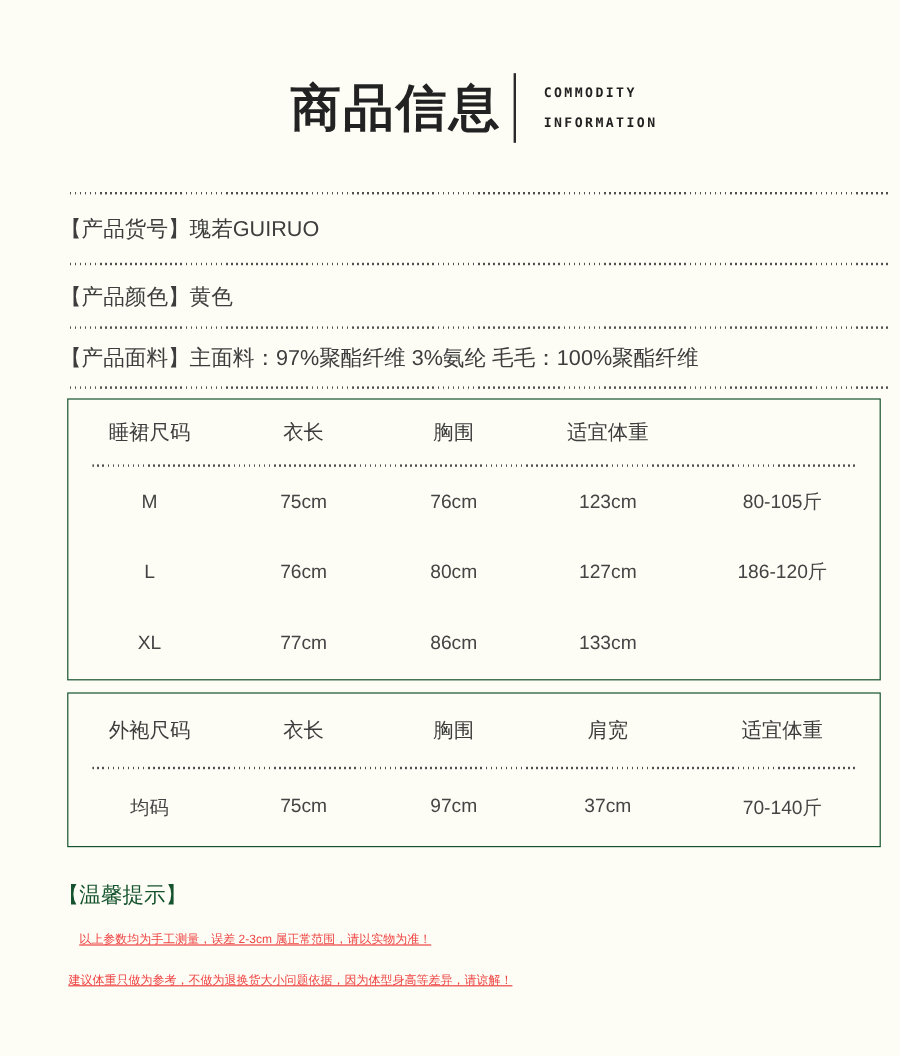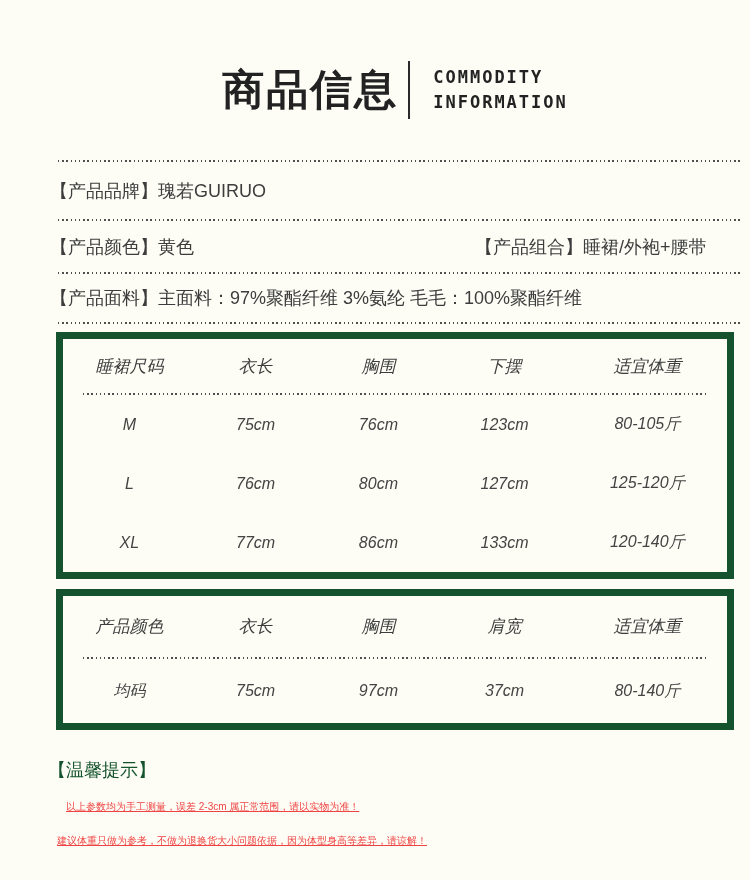--- a/index.html
+++ b/index.html
@@ -28,21 +28,21 @@
     color: #222222;
   }
   .v-divider {
     width: 2px;
     height: 58px;
     background: #2a2a2a;
     margin: 0 23px 0 10px;
   }
   .subtitle {
     font-family: "DejaVu Sans Mono", monospace;
-    font-size: 17px;
+    font-size: 11px;
     font-weight: 700;
     letter-spacing: 2px;
     color: #222222;
     line-height: 25px;
   }
 
   
   .dotted {
     height: 2px;
     background-image: repeating-linear-gradient(to right, #4f4f4f 0 1.4px, transparent 1.4px 4.2px);
@@ -53,23 +53,22 @@
   .info-row { position: relative; display: flex; align-items: center; font-size: 18px; color: #3d3d3d; }
   .row1 { height: 57px; }
   .row2 { height: 51px; }
   .row3 { height: 48px; }
   .info-left { margin-left: 30px; }
   .info-right { position: absolute; left: 455px; }
 
   
   .size-table {
     margin: 0 36px;
-    border: 7px solid #14532d;
+    border: 1px solid #14532d;
     background: transparent;
-    font-style: italic;
   }
   .spacer8 { height: 8px; }
   .spacer10 { height: 10px; }
   .t-head, .t-row {
     display: grid;
     grid-template-columns: 20% 18% 19% 19% 24%;
     align-items: center;
     text-align: center;
   }
   .t-head { font-size: 17px; color: #3d3d3d; }
@@ -98,95 +97,90 @@
     <div class="subtitle">
       <div>COMMODITY</div>
       <div>INFORMATION</div>
     </div>
   </div>
 
   <div class="dotted sep"></div>
 
   <div class="info-row row1">
     <div class="info-left">
-      <span>【产品品牌】</span><span>瑰若GUIRUO</span>
+      <span>【产品货号】</span><span>瑰若GUIRUO</span>
     </div>
   </div>
 
   <div class="dotted sep"></div>
 
   <div class="info-row row2">
     <div class="info-left">
       <span>【产品颜色】</span><span>黄色</span>
-    </div>
-    <div class="info-right">
-      <span>【产品组合】</span><span>睡裙/外袍+腰带</span>
     </div>
   </div>
 
   <div class="dotted sep"></div>
 
   <div class="info-row row3">
     <div class="info-left">
       <span>【产品面料】</span><span>主面料：97%聚酯纤维 3%氨纶 毛毛：100%聚酯纤维</span>
     </div>
   </div>
 
   <div class="dotted sep"></div>
   <div class="spacer8"></div>
 
   <div class="size-table dress">
     <div class="t-head">
       <div>睡裙尺码</div>
       <div>衣长</div>
       <div>胸围</div>
-      <div>下摆</div>
       <div>适宜体重</div>
     </div>
     <div class="dotted t-dotted"></div>
     <div class="t-row">
       <div>M</div>
       <div>75cm</div>
       <div>76cm</div>
       <div>123cm</div>
       <div>80-105斤</div>
     </div>
     <div class="t-row">
       <div>L</div>
       <div>76cm</div>
       <div>80cm</div>
       <div>127cm</div>
-      <div>125-120斤</div>
+      <div>186-120斤</div>
     </div>
     <div class="t-row">
       <div>XL</div>
       <div>77cm</div>
       <div>86cm</div>
       <div>133cm</div>
-      <div>120-140斤</div>
     </div>
   </div>
 
   <div class="spacer10"></div>
 
   <div class="size-table robe">
     <div class="t-head">
-      <div>产品颜色</div>
+      <div>外袍尺码</div>
       <div>衣长</div>
       <div>胸围</div>
       <div>肩宽</div>
       <div>适宜体重</div>
     </div>
     <div class="dotted t-dotted"></div>
     <div class="t-row">
       <div>均码</div>
       <div>75cm</div>
       <div>97cm</div>
       <div>37cm</div>
-      <div>80-140斤</div>
+      <div>70-140斤</div>
     </div>
   </div>
 
   <div class="tips">
     <div class="tips-title">【温馨提示】</div>
     <div class="tip-line tip-1">以上参数均为手工测量，误差 2-3cm 属正常范围，请以实物为准！</div>
     <div class="tip-line tip-2">建议体重只做为参考，不做为退换货大小问题依据，因为体型身高等差异，请谅解！</div>
   </div>
 
 </div>

